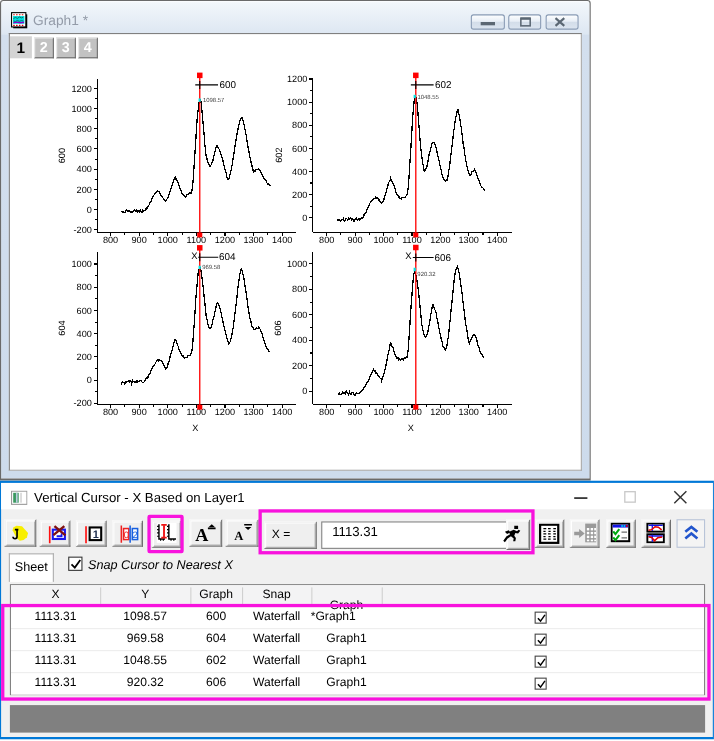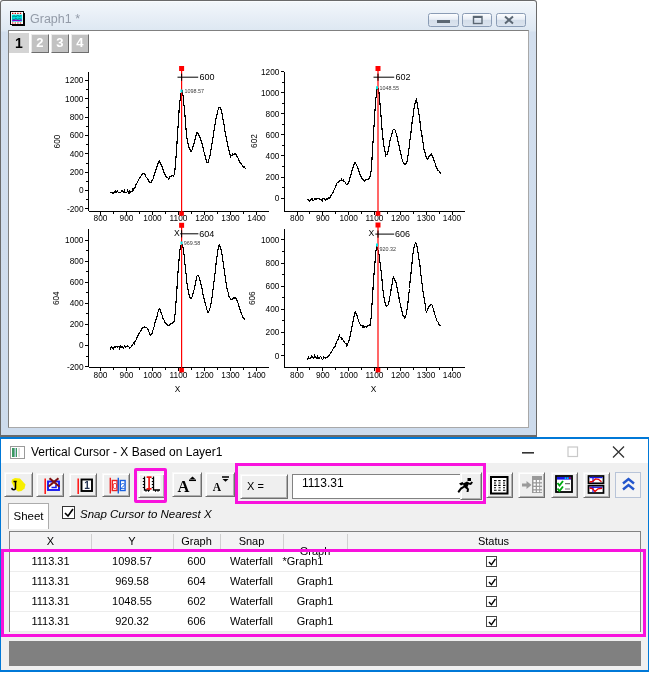--- a/index.html
+++ b/index.html
@@ -332,21 +332,20 @@
   <path d="M2 6 l3 3 5 -7" stroke="#000" stroke-width="1.6" fill="none"></path>
 </svg>
 <div id="snapl" class="abs">Snap Cursor to Nearest X</div>
 <div id="tbl" class="abs" style="top:531px">
 <div id="thead">
 <div class="hc" style="left:0px;width:81px;top:3px">X</div>
 <div class="hc" style="left:81px;width:82px;top:3px">Y</div>
 <div class="hc" style="left:163px;width:47px;top:3px">Graph</div>
 <div class="hc" style="left:210px;width:63px;top:3px">Snap</div>
 <div class="hc" style="left:273px;width:64px;top:13px">Graph</div>
-<div class="hc" style="left:337px;width:293px;top:3px">Status</div>
 <div class="hsep" style="left:81px"></div>
 <div class="hsep" style="left:163px"></div>
 <div class="hsep" style="left:210px"></div>
 <div class="hsep" style="left:273px"></div>
 <div class="hsep" style="left:337px"></div>
 </div>
 <div class="row" style="top:20px">
 <div class="rc" style="left:0px;width:81px;top:3px">1113.31</div>
 <div class="rc" style="left:81px;width:82px;top:3px">1098.57</div>
 <div class="rc" style="left:163px;width:47px;top:3px">600</div>

